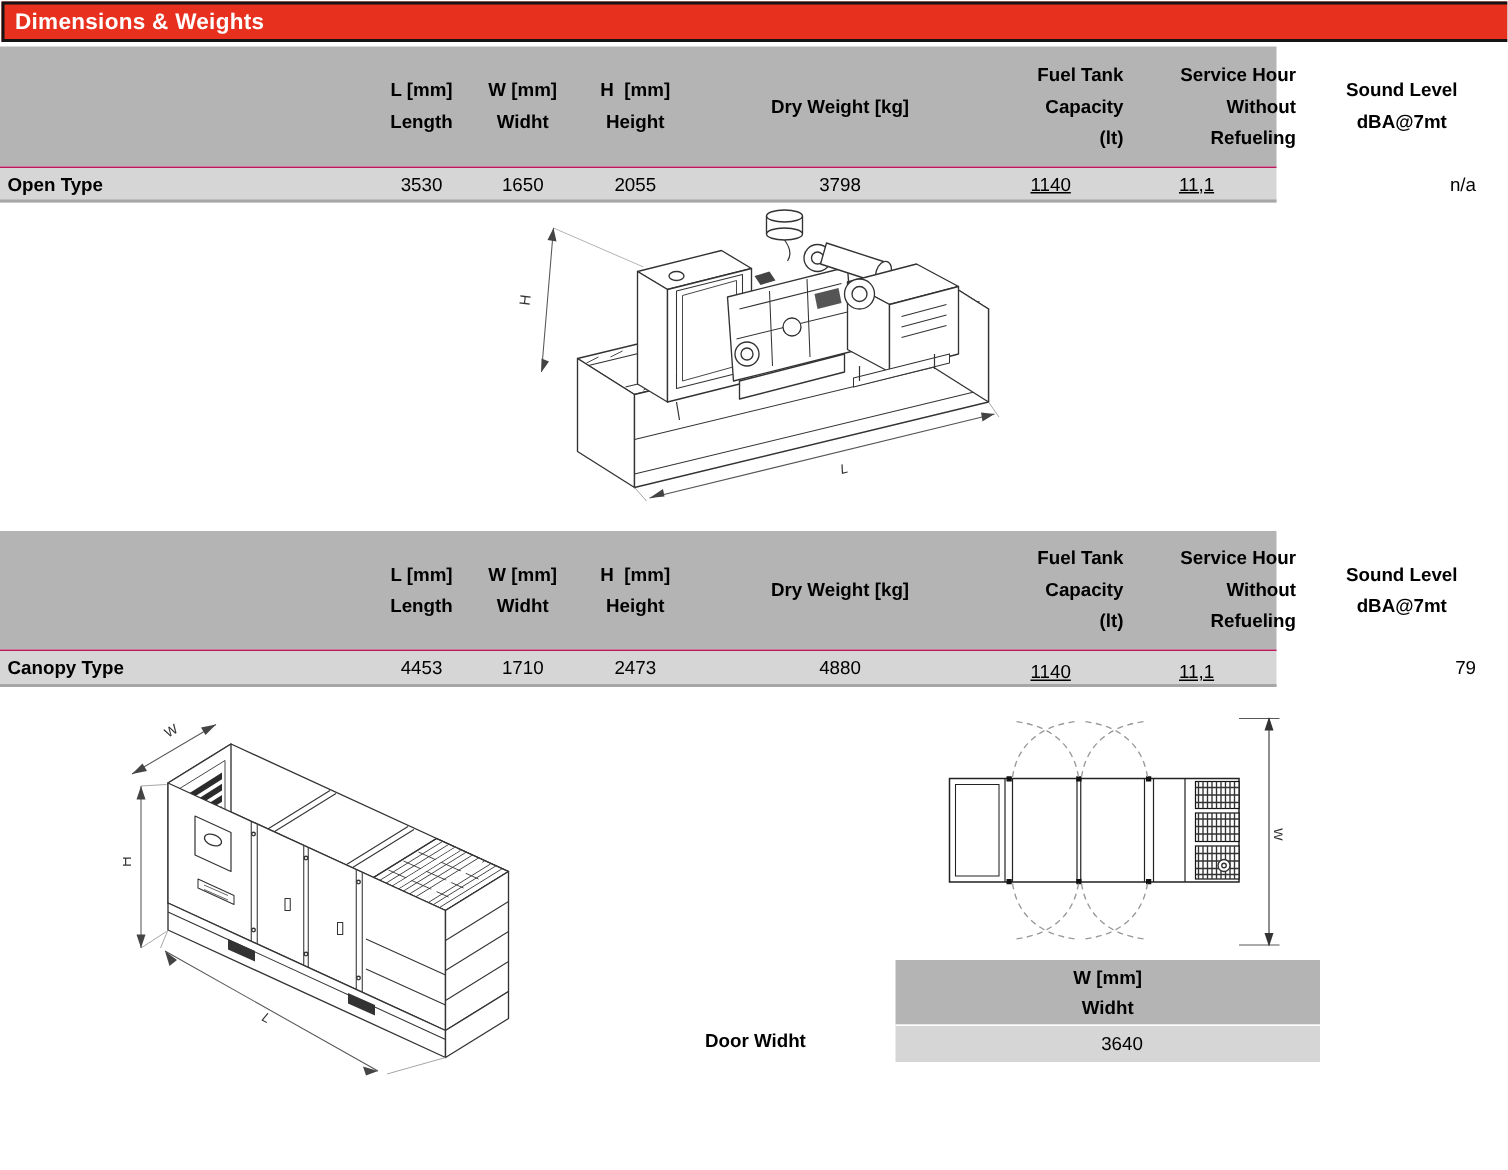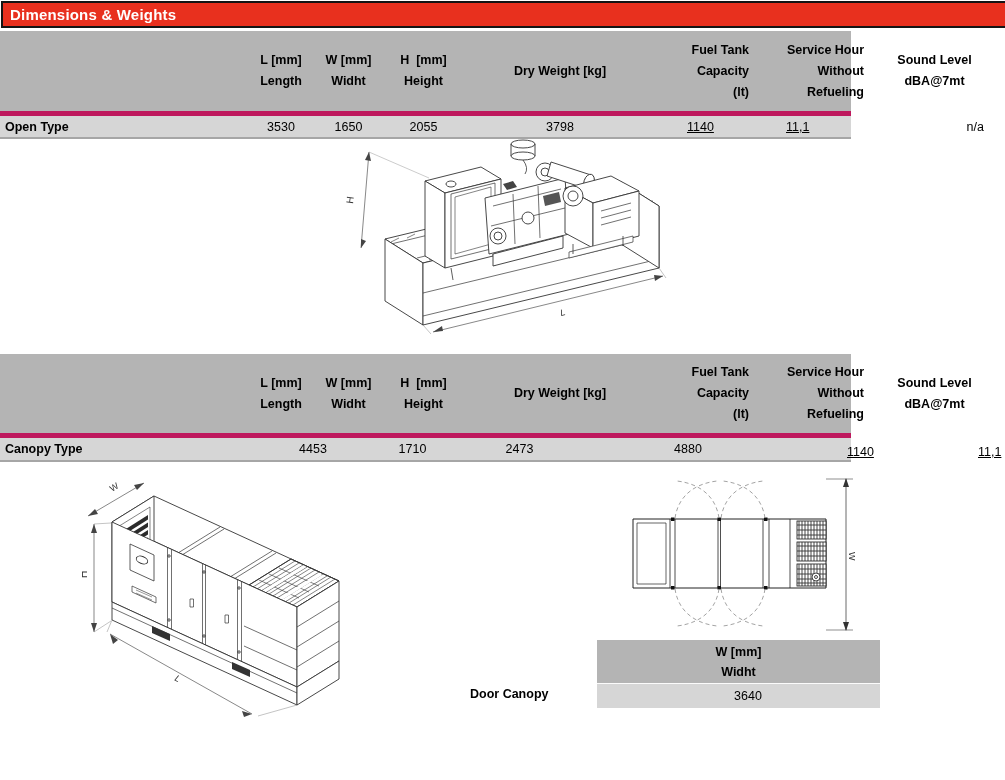--- a/index.html
+++ b/index.html
@@ -14,23 +14,23 @@
 
   
   .spec-table{position:absolute;left:0;width:851px;}
   .t1{top:31px;} .t2{top:354px;}
   .grid8{display:grid;grid-template-columns:242px 78px 57px 93px 180px 99px 115px 141px;}
   .thead{height:80px;background:#b4b4b4;}
   .t2 .thead{height:79px;}
   .hc{display:flex;flex-direction:column;justify-content:center;
       font-weight:bold;font-size:12.5px;line-height:21px;text-align:center;}
   .hc.left{text-align:right;padding-left:37px;}
-  .trow{height:21px;background:#d6d6d6;border-top:5px solid #be185d;
+  .trow{height:21px;background:#d6d6d6;border-top:1px solid #be185d;
         border-bottom:2px solid #a6a6a6;align-items:center;font-size:12.5px;}
-  .t2 .trow{height:22px;gap:32px;}
+  .t2 .trow{height:22px;}
   .cell{text-align:center;}
   .cell.left{text-align:left;padding-left:37px;text-decoration:underline;}
   .cell.right{text-align:right;padding-right:21px;}
   .row-label{font-weight:bold;text-align:left;padding-left:5px;font-size:12.5px;}
   .shift{position:relative;top:3px;}
 
   
   .drawing{position:absolute;}
   #open-drawing{left:333px;top:136px;}
   #canopy-drawing{left:82px;top:474px;}
@@ -332,21 +332,21 @@
       <path d="M226,5 L226,156"></path>
       <path d="M206,5 L233,5 M206,156 L233,156" stroke-width="0.6"></path>
     </g>
     <g fill="#333" stroke="none">
       <path d="M226,4 l-3,9 l6,0 z"></path>
         <path d="M226,157 l-3,-9 l6,0 z"></path>
     </g>
     <text x="229" y="78" font-size="9" transform="rotate(90 229 78)">W</text>
   </svg>
 
-  <div class="door-label">Door Canopy</div>
+  <div class="door-label">Door Widht</div>
   <div class="door-table">
     <div class="door-head">
       <div>W [mm]</div>
       <div>Widht</div>
     </div>
     <div class="door-val">3640</div>
   </div>
 
 </div>
 

